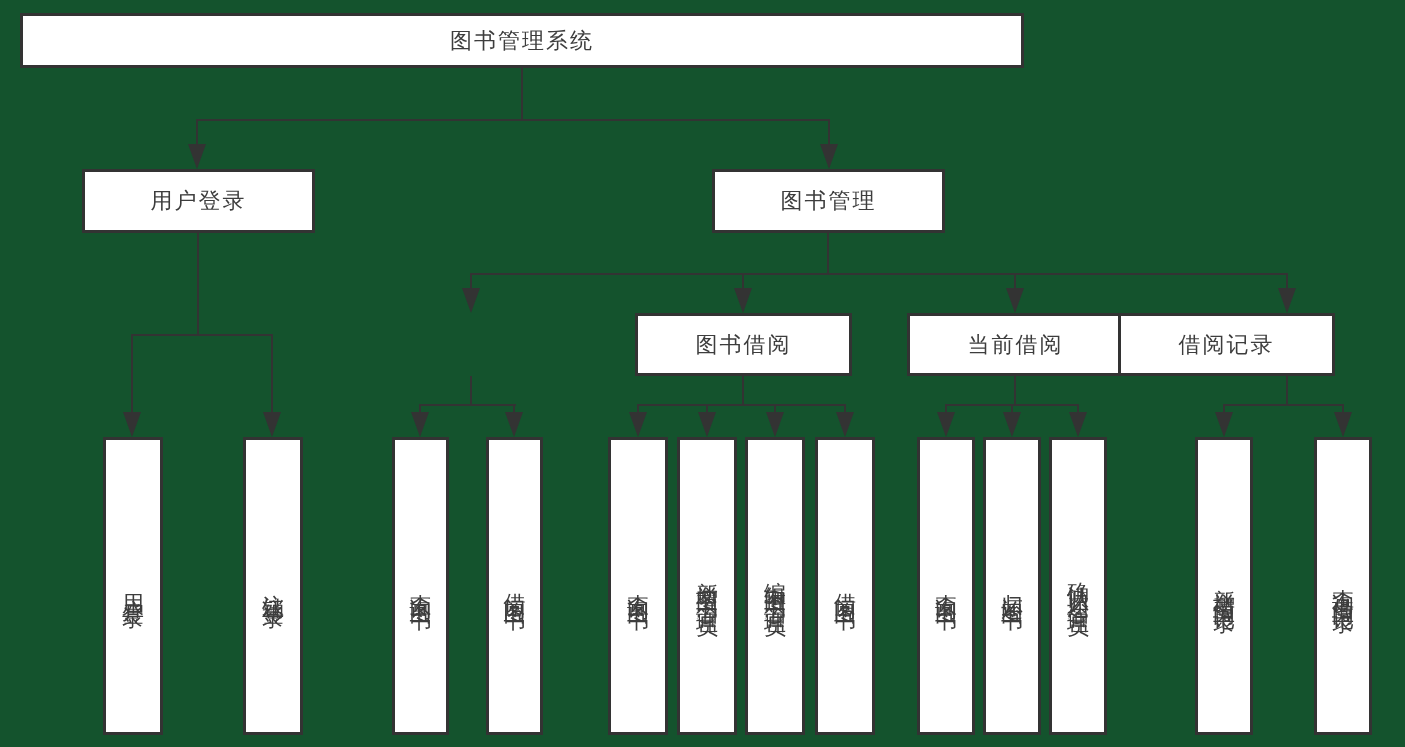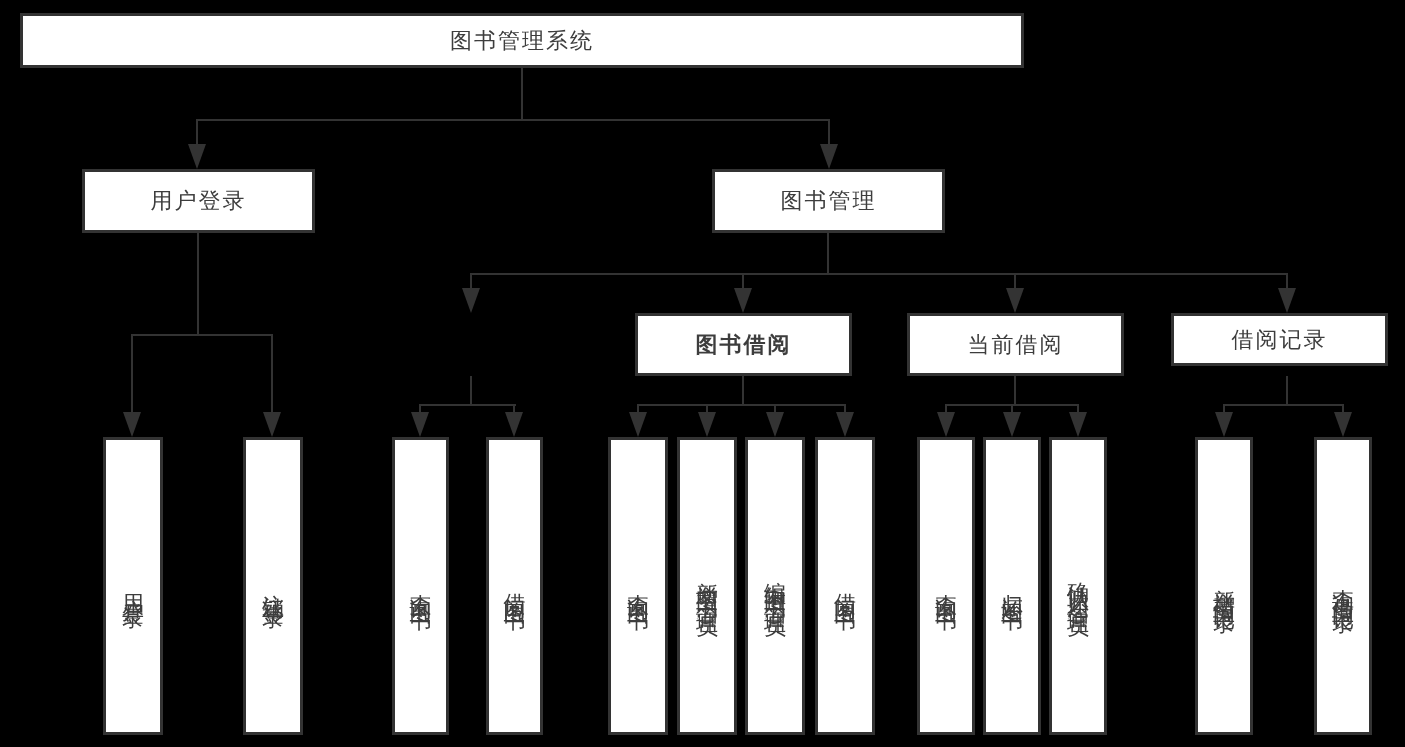--- a/index.html
+++ b/index.html
@@ -5,21 +5,21 @@
   html, body {
     margin: 0;
     padding: 0;
     background: #ffffff;
     font-family: "Liberation Sans", sans-serif;
   }
   #stage {
     position: relative;
     width: 1405px;
     height: 747px;
-    background: #000000;
+    background: #14532d;
     overflow: hidden;
   }
   .box {
     position: absolute;
     box-sizing: border-box;
     border: 3px solid #333333;
     background: #ffffff;
     display: flex;
     align-items: center;
     justify-content: center;
@@ -102,27 +102,27 @@
   <div class="line" style="left:470px; top:273px; width:818px; height:2px;"></div>
   <div class="line" style="left:470px; top:273px; width:2px; height:17px;"></div>
   <div class="line" style="left:742px; top:273px; width:2px; height:17px;"></div>
   <div class="line" style="left:1014px; top:273px; width:2px; height:17px;"></div>
   <div class="line" style="left:1286px; top:273px; width:2px; height:17px;"></div>
   <div class="arrow" style="left:462px; top:288px;"></div>
   <div class="arrow" style="left:734px; top:288px;"></div>
   <div class="arrow" style="left:1006px; top:288px;"></div>
   <div class="arrow" style="left:1278px; top:288px;"></div>
 
-  <div class="box" style="left:635px; top:313px; width:217px; height:63px;font-weight:bold;">
+  <div class="box" style="left:635px; top:313px; width:217px; height:63px;">
     <span class="hlabel">图书借阅</span>
   </div>
   <div class="box" style="left:907px; top:313px; width:217px; height:63px;font-family:Liberation Mono, monospace;">
     <span class="hlabel">当前借阅</span>
   </div>
-  <div class="box" style="left:1171px; top:313px; width:217px; height:53px;font-family:Liberation Mono, monospace;">
+  <div class="box" style="left:1118px; top:313px; width:217px; height:63px;font-family:Liberation Mono, monospace;">
     <span class="hlabel">借阅记录</span>
   </div>
 
   <div class="line" style="left:470px; top:376px; width:2px; height:30px;"></div>
   <div class="line" style="left:419px; top:404px; width:97px; height:2px;"></div>
   <div class="line" style="left:419px; top:404px; width:2px; height:10px;"></div>
   <div class="line" style="left:513px; top:404px; width:2px; height:10px;"></div>
   <div class="arrow" style="left:411px; top:412px;"></div>
   <div class="arrow" style="left:505px; top:412px;"></div>
 

